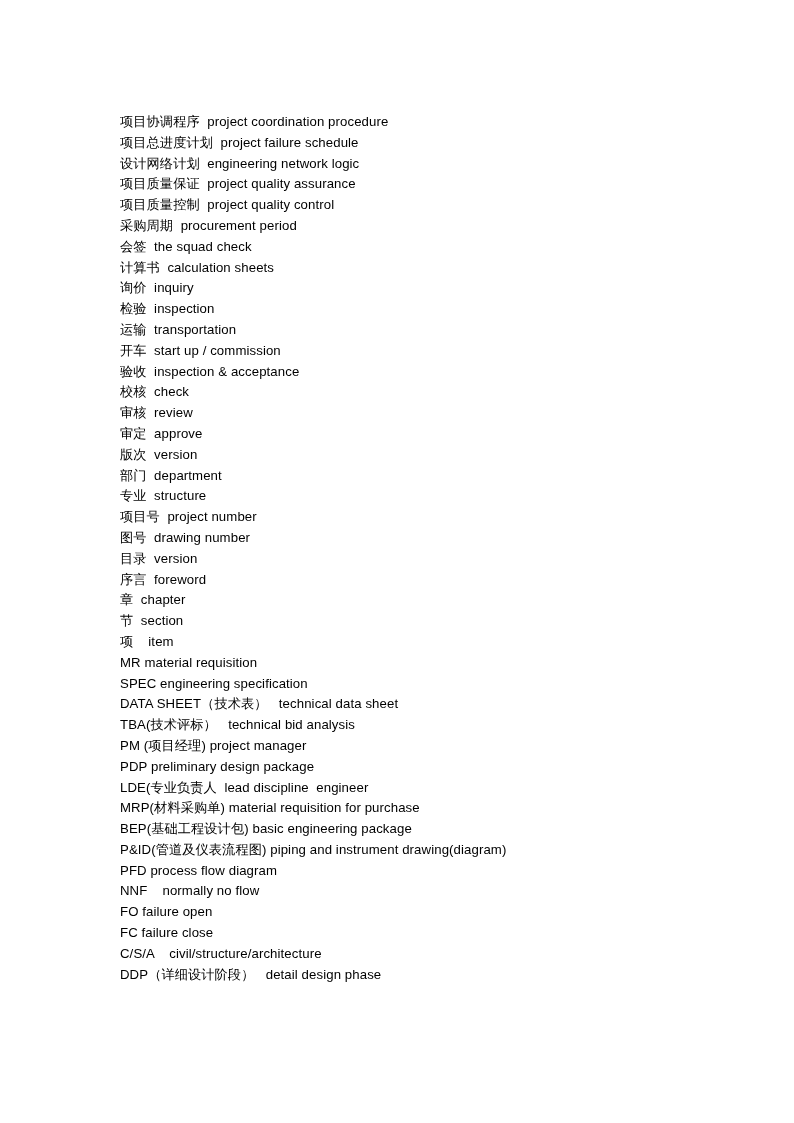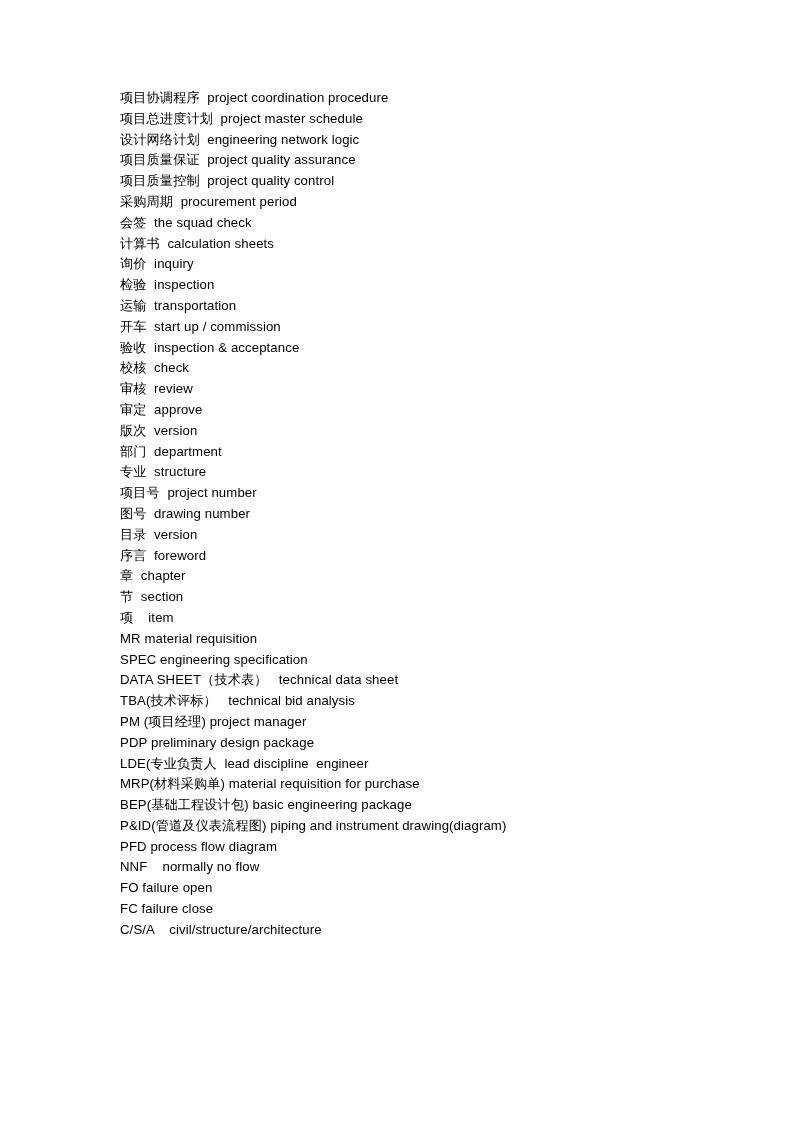--- a/index.html
+++ b/index.html
@@ -17,38 +17,38 @@
   #page {
     position: relative;
     width: 794px;
     height: 1123px;
     background: #ffffff;
     box-sizing: border-box;
   }
   #glossary {
     position: absolute;
     left: 120px;
-    top: 88px;
+    top: 112px;
     width: 620px;
   }
   .entry {
     font-size: 13.2px;
     line-height: 20.8px;
     white-space: pre;
     color: #000000;
     letter-spacing: 0.1px;
   }
 </style>
 </head>
 <body>
 
 <div id="page">
   <div id="glossary">
     <div class="entry">项目协调程序  project coordination procedure</div>
-    <div class="entry">项目总进度计划  project master schedule</div>
+    <div class="entry">项目总进度计划  project failure schedule</div>
     <div class="entry">设计网络计划  engineering network logic</div>
     <div class="entry">项目质量保证  project quality assurance</div>
     <div class="entry">项目质量控制  project quality control</div>
     <div class="entry">采购周期  procurement period</div>
     <div class="entry">会签  the squad check</div>
     <div class="entry">计算书  calculation sheets</div>
     <div class="entry">询价  inquiry</div>
     <div class="entry">检验  inspection</div>
     <div class="entry">运输  transportation</div>
     <div class="entry">开车  start up / commission</div>
@@ -74,14 +74,15 @@
     <div class="entry">PDP preliminary design package</div>
     <div class="entry">LDE(专业负责人  lead discipline  engineer</div>
     <div class="entry">MRP(材料采购单) material requisition for purchase</div>
     <div class="entry">BEP(基础工程设计包) basic engineering package</div>
     <div class="entry">P&amp;ID(管道及仪表流程图) piping and instrument drawing(diagram)</div>
     <div class="entry">PFD process flow diagram</div>
     <div class="entry">NNF    normally no flow</div>
     <div class="entry">FO failure open</div>
     <div class="entry">FC failure close</div>
     <div class="entry">C/S/A    civil/structure/architecture</div>
+    <div class="entry">DDP（详细设计阶段）   detail design phase</div>
   </div>
 </div>
 
 </body></html>

